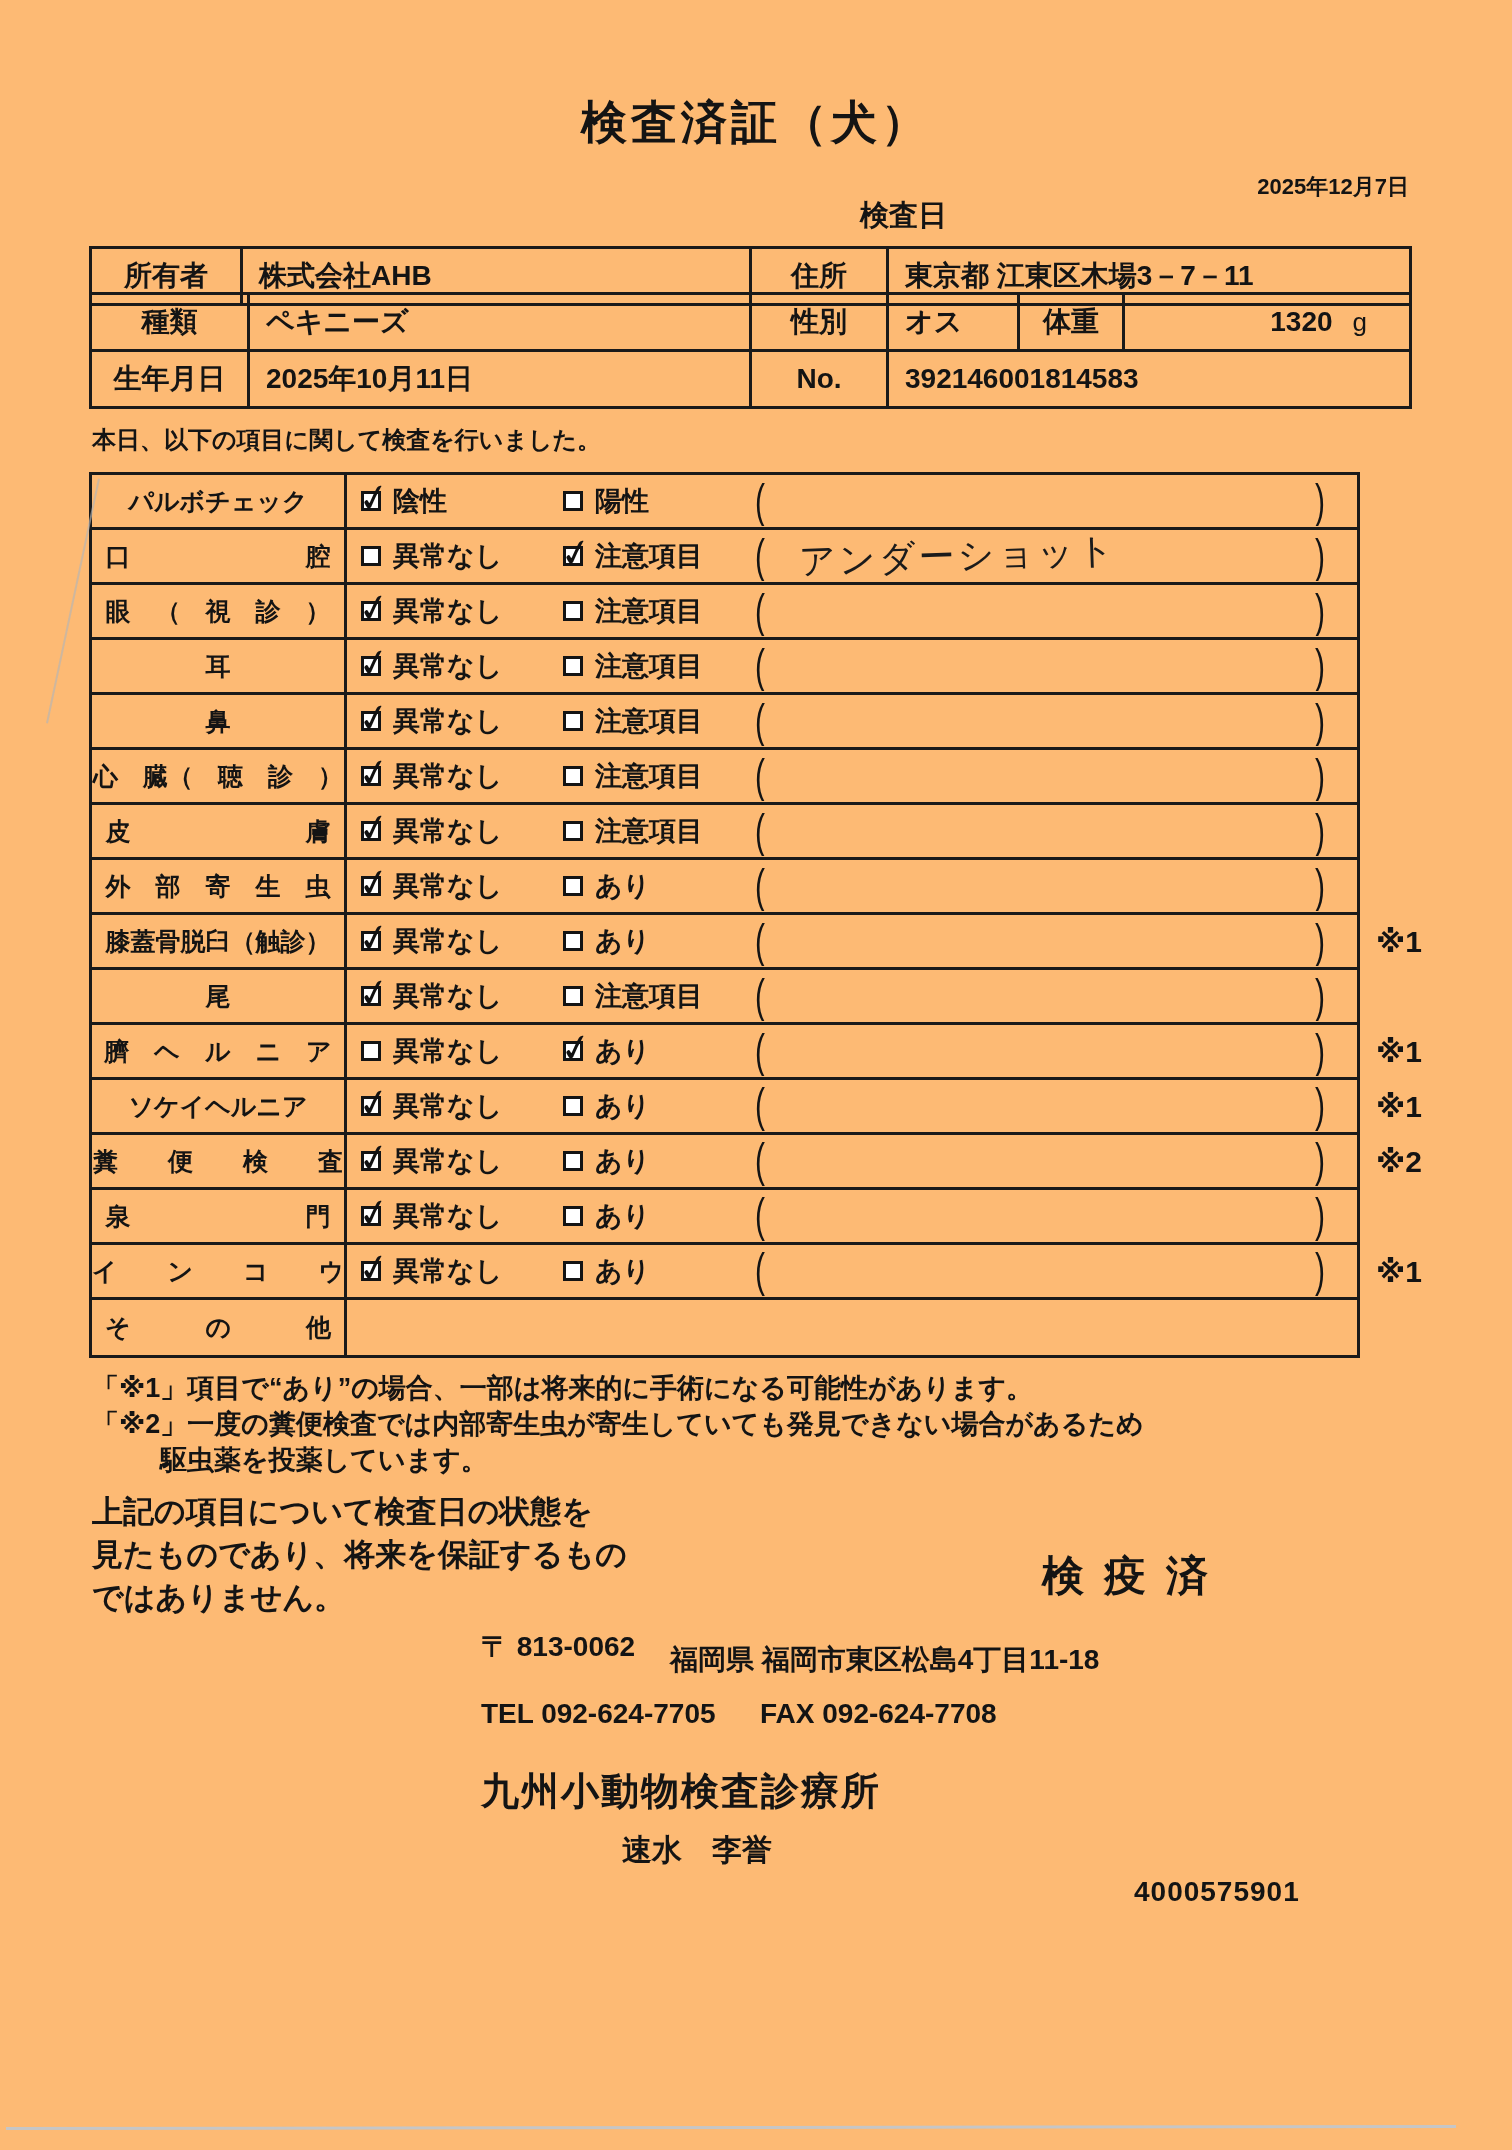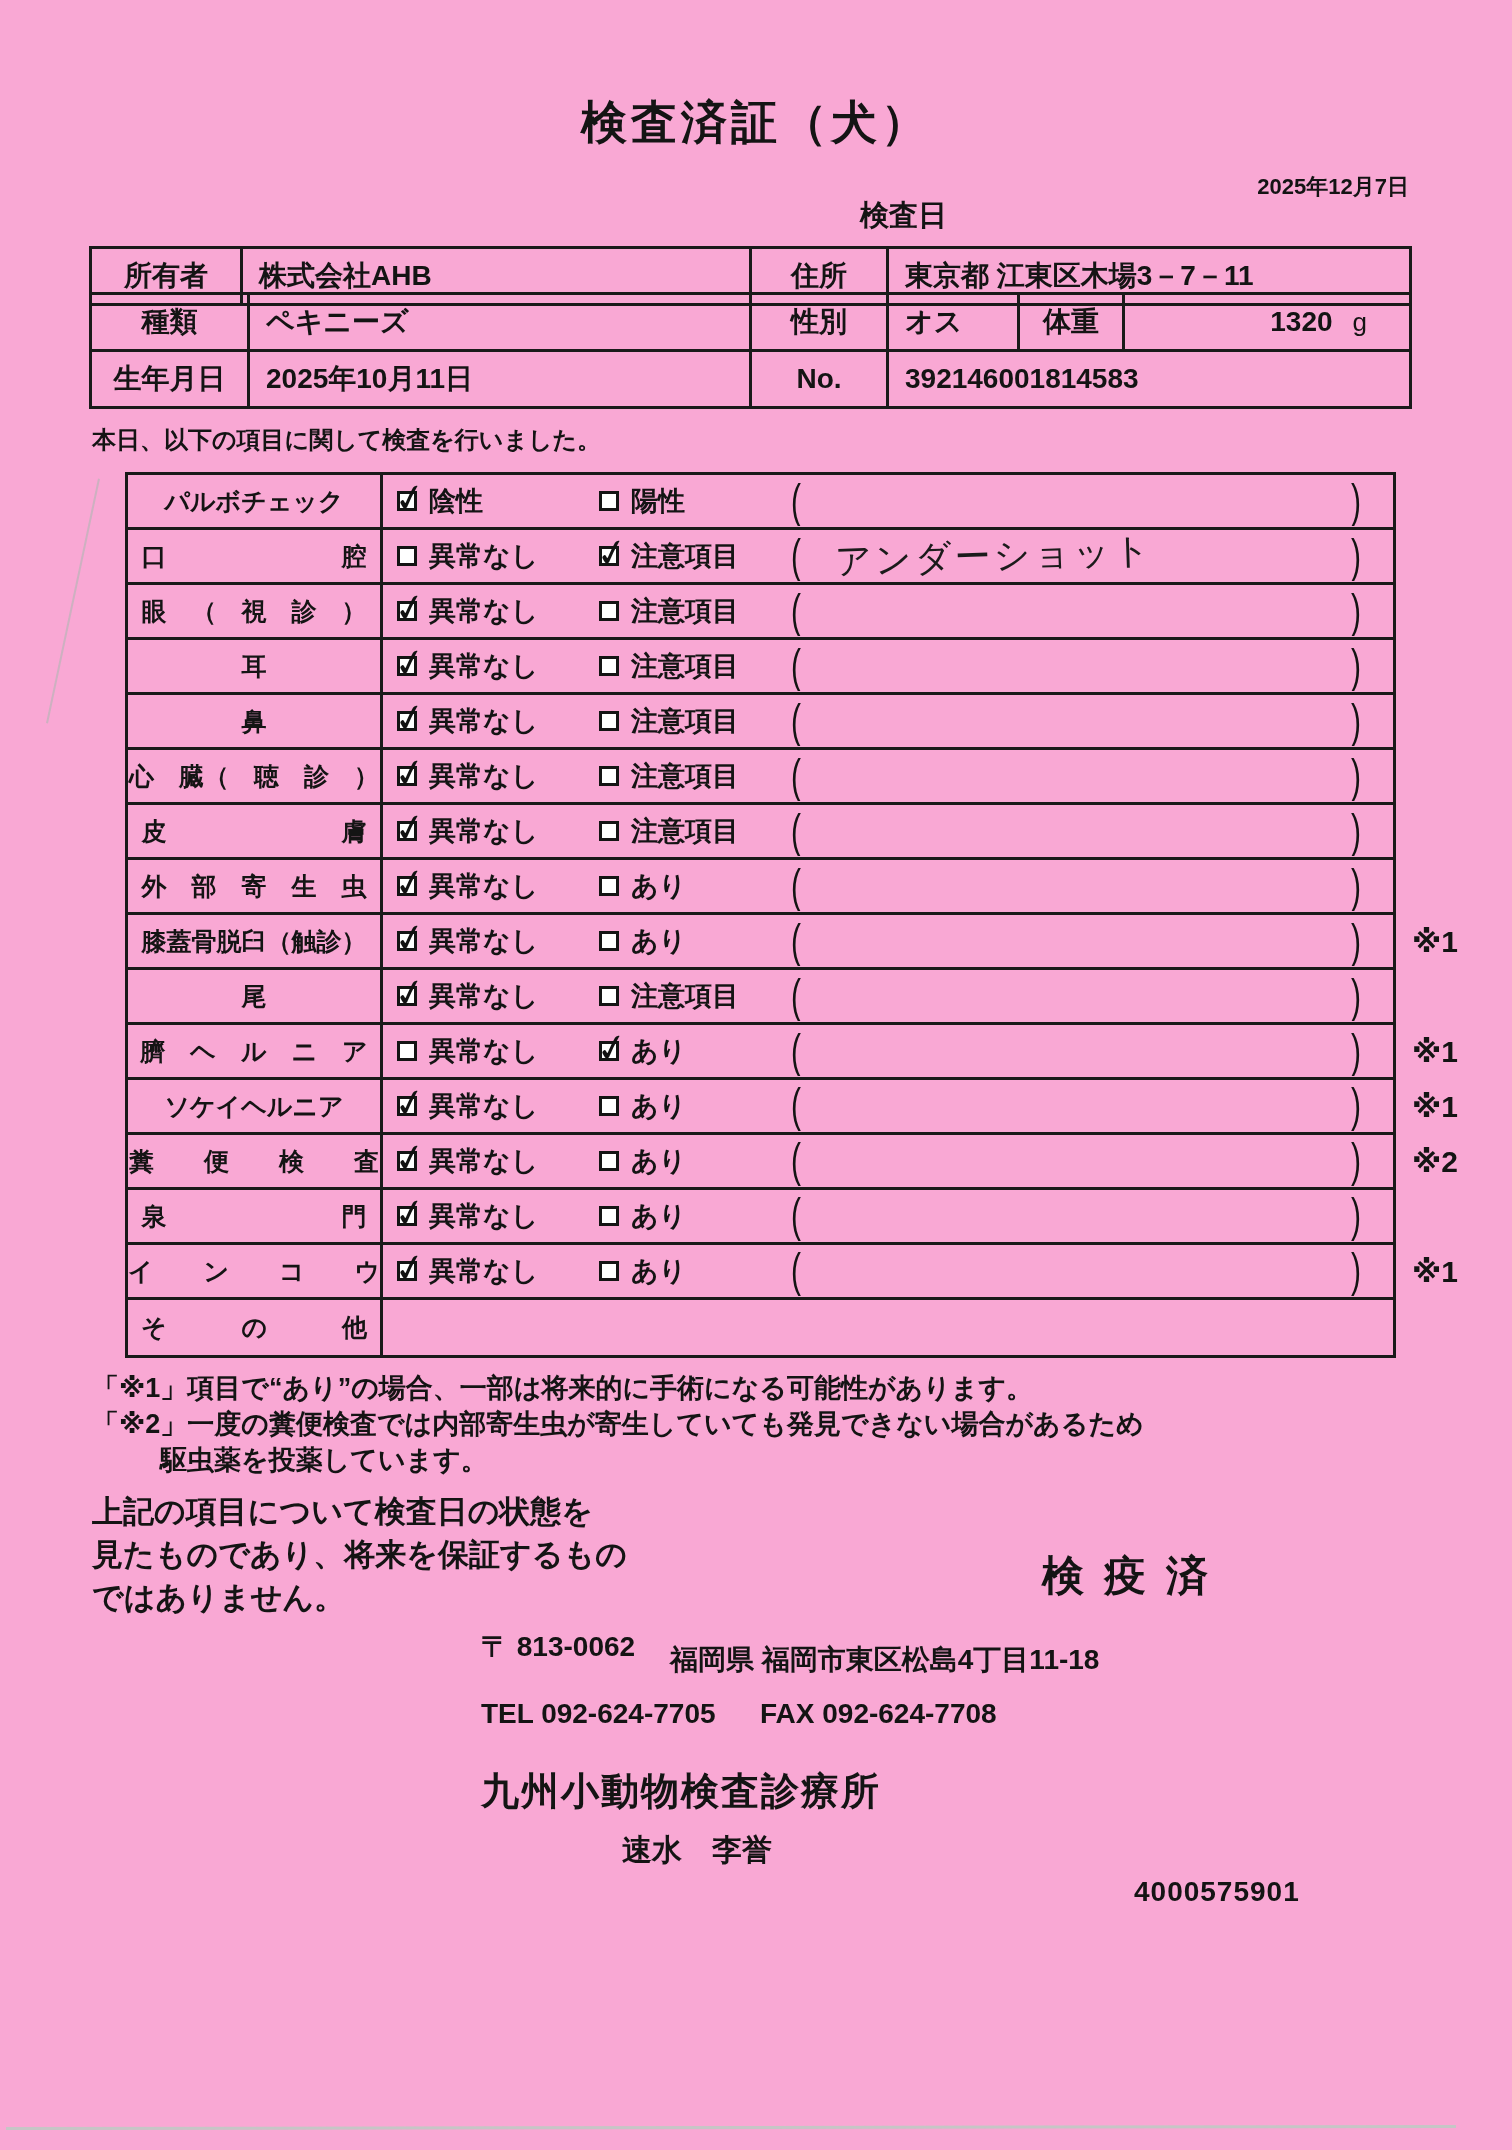--- a/index.html
+++ b/index.html
@@ -1,20 +1,20 @@
 <!DOCTYPE html>
 <html><head>
 <meta charset="utf-8">
 <style>
   * { margin:0; padding:0; box-sizing:border-box; }
   html,body { background:#ffffff; }
   .page {
     position:relative;
     width:1512px; height:2150px;
-    background:#f9a8d4;
+    background:#fdba74;
     font-family:"Liberation Sans","DejaVu Sans",sans-serif;
     color:#141414;
     overflow:hidden;
   }
   .title {
     position:absolute; top:92px; left:0; width:100%;
     text-align:center; font-size:46px; font-weight:700; letter-spacing:4px;
   }
   .date-label { position:absolute; top:180px; left:860px; font-size:29px; font-weight:700;margin-top:16px; }
   .date-value { position:absolute; top:172px; right:103px; font-size:22px; font-weight:700; }
@@ -27,21 +27,20 @@
   td.val { text-align:left; padding-left:16px; }
   td.weight-cell { padding-right:42px; }
   .weight-flex { display:flex; justify-content:flex-end; align-items:baseline; gap:20px; }
   .weight-unit { font-weight:400; font-size:26px; }
 
   .intro { position:absolute; left:92px; top:424px; font-size:24px; font-weight:700; }
 
   .checklist {
     position:absolute; left:89px; top:472px; width:1271px;
     border:3px solid #1a1a1a;
-    margin-left:36px;
   }
   .cl-row { position:relative; height:55px; border-bottom:3px solid #1a1a1a; }
   .cl-row:last-child { border-bottom:none; }
   .cl-label {
     position:absolute; left:0; top:0; bottom:0; width:255px;
     border-right:3px solid #1a1a1a;
     display:flex; align-items:center; justify-content:center;
     font-size:25px; font-weight:700; white-space:pre;
   }
   .cl-opts { position:absolute; left:255px; right:0; top:0; bottom:0; }

